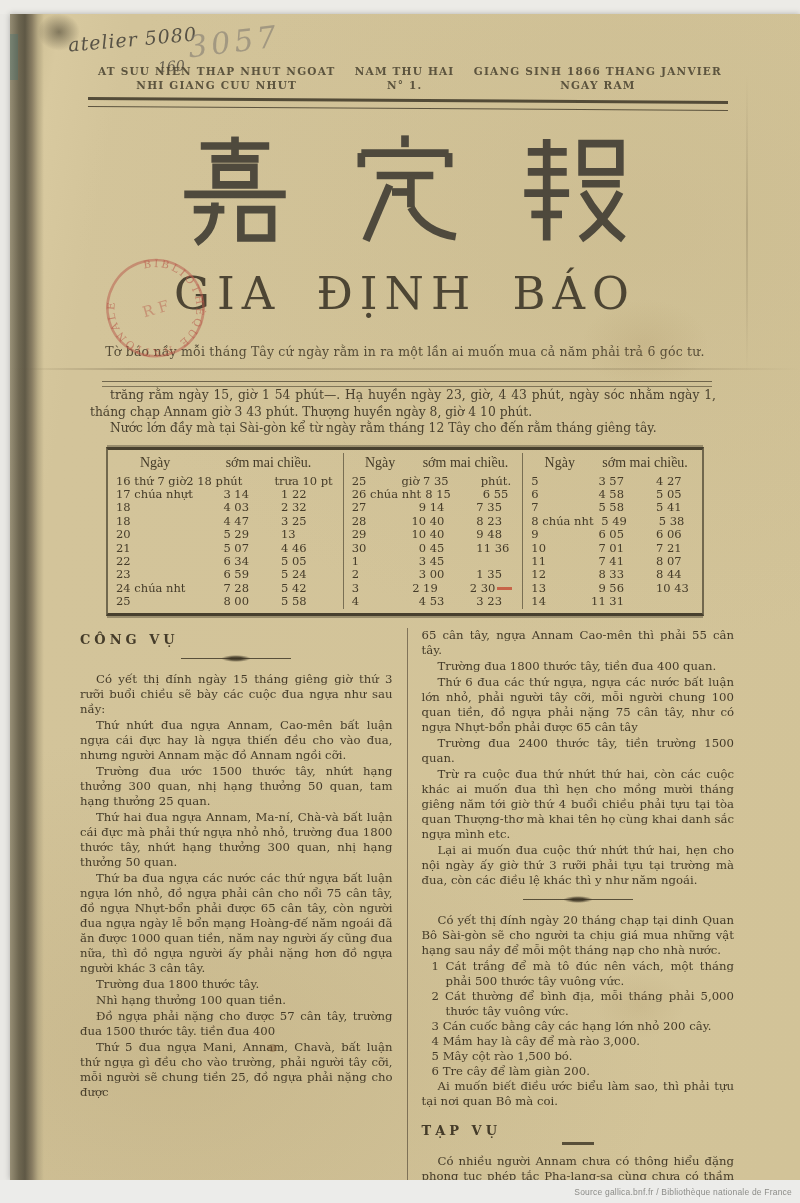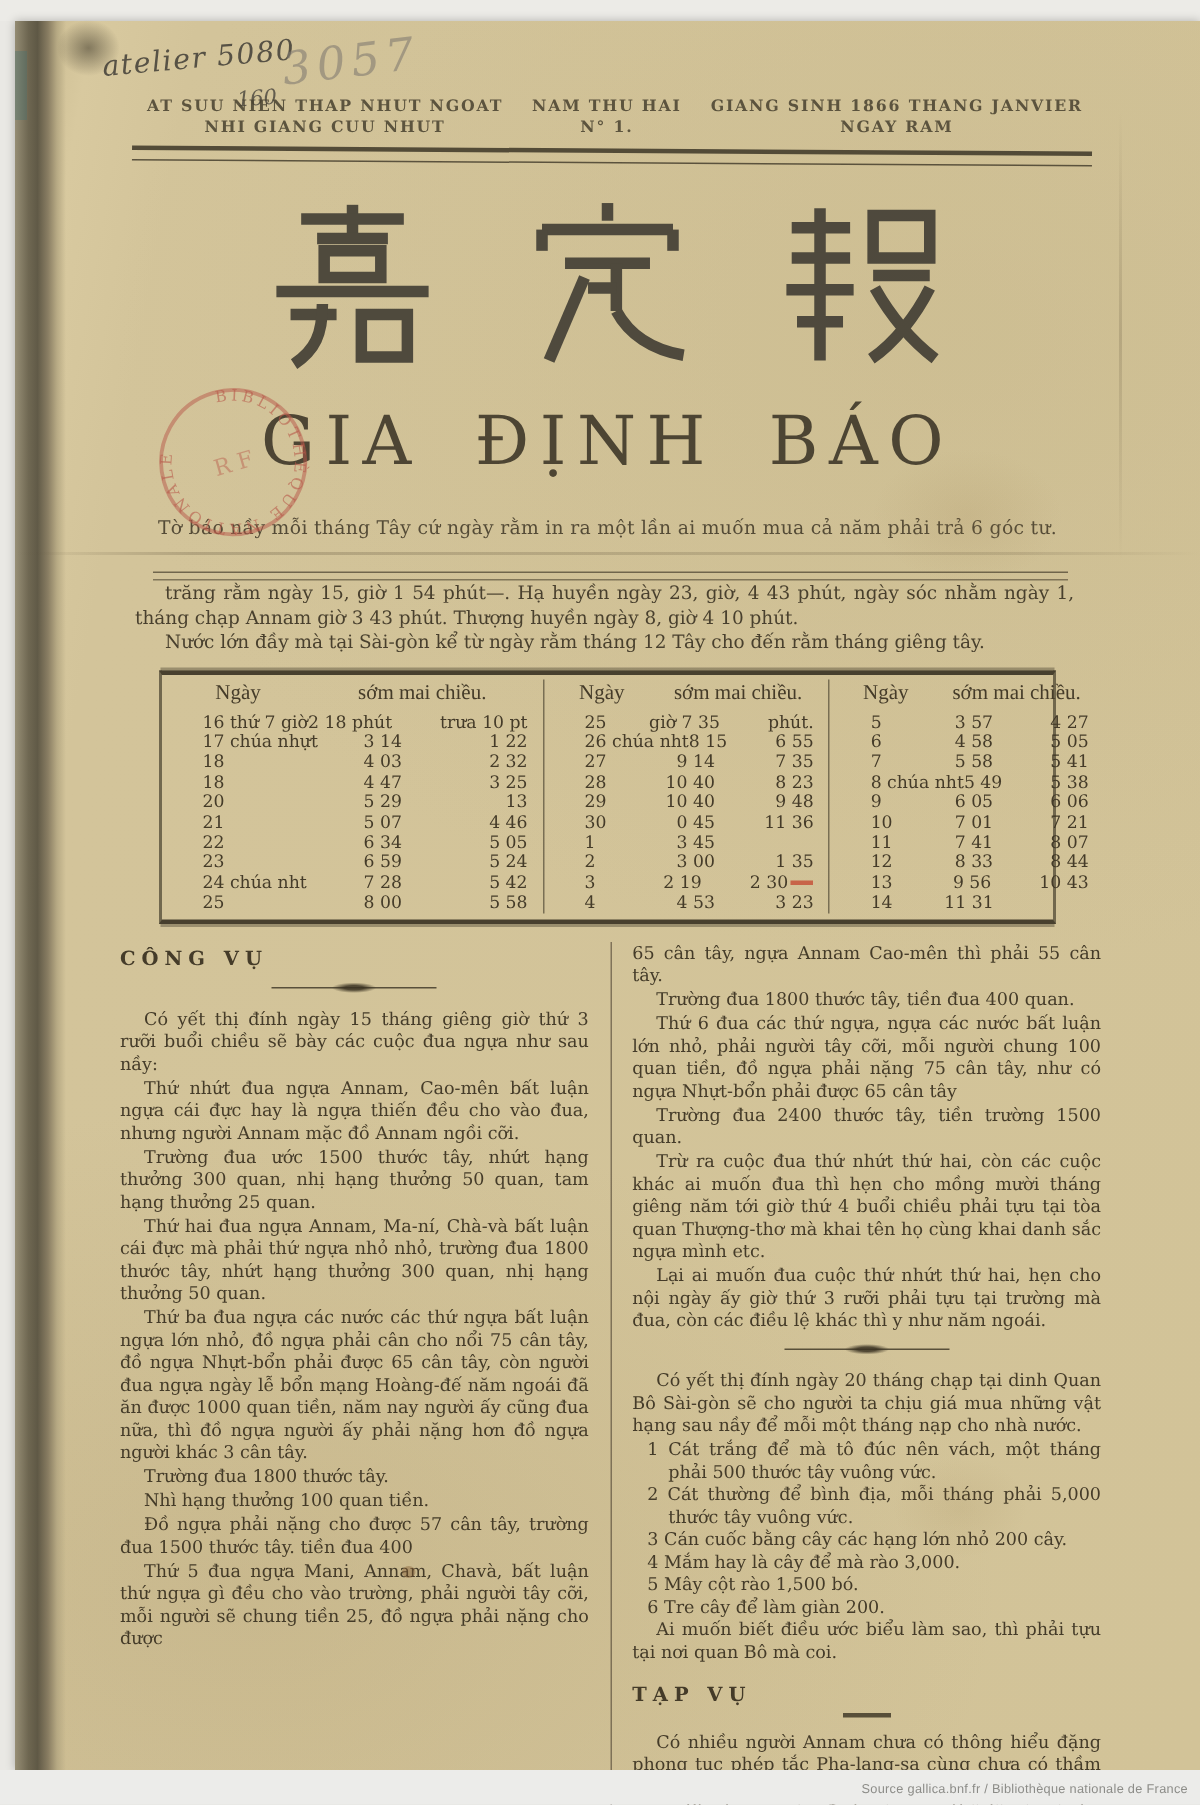--- a/index.html
+++ b/index.html
@@ -75,23 +75,23 @@
     border-top:3px solid rgba(48,42,28,.85);border-bottom:3px solid rgba(48,42,28,.85);
     border-left:2px solid rgba(48,42,28,.6);border-right:2px solid rgba(48,42,28,.6);
     box-shadow:0 -3px 0 -1px rgba(48,42,28,.35), 0 3px 0 -1px rgba(48,42,28,.35);
     padding:3px 0 4px;color:rgba(56,48,32,.92);}
   .tgroup{flex:1;padding:0 4px;}
   .tgroup + .tgroup{border-left:1.5px solid rgba(48,42,28,.55);}
   .thead{display:flex;font-size:14px;margin:2px 0 4px;font-family:Liberation Serif, serif;}
   .thead .h-day{width:38%;text-align:center;}
   .thead .h-times{width:62%;text-align:center;}
   .trow{display:flex;font-size:11.5px;line-height:13.4px;}
-  .td-day{width:44%;padding-left:4px;white-space:nowrap;margin-left:19px;}
+  .td-day{width:44%;padding-left:4px;white-space:nowrap;}
   .td-s{width:28%;text-align:right;white-space:nowrap;}
-  .td-c{width:28%;text-align:right;padding-right:6px;white-space:nowrap;padding-left:32px;}
+  .td-c{width:28%;padding-right:6px;white-space:nowrap;padding-left:32px;}
   .redmark{display:inline-block;width:15px;height:3px;background:rgba(195,60,38,.7);
     margin-left:2px;vertical-align:middle;}
 
   
   .columns{display:flex;margin-top:12px;padding:0 66px 0 70px;color:rgba(56,48,32,.92);}
   .col{width:50%;}
   .col-left{padding-right:14px;}
   .col-right{padding-left:14px;border-left:1px solid rgba(60,50,36,.55);}
   .sec-heading{font-size:13px;font-weight:bold;letter-spacing:4px;margin:4px 0 2px;}
   .orn{width:110px;height:7px;margin:8px auto 10px;position:relative;}

